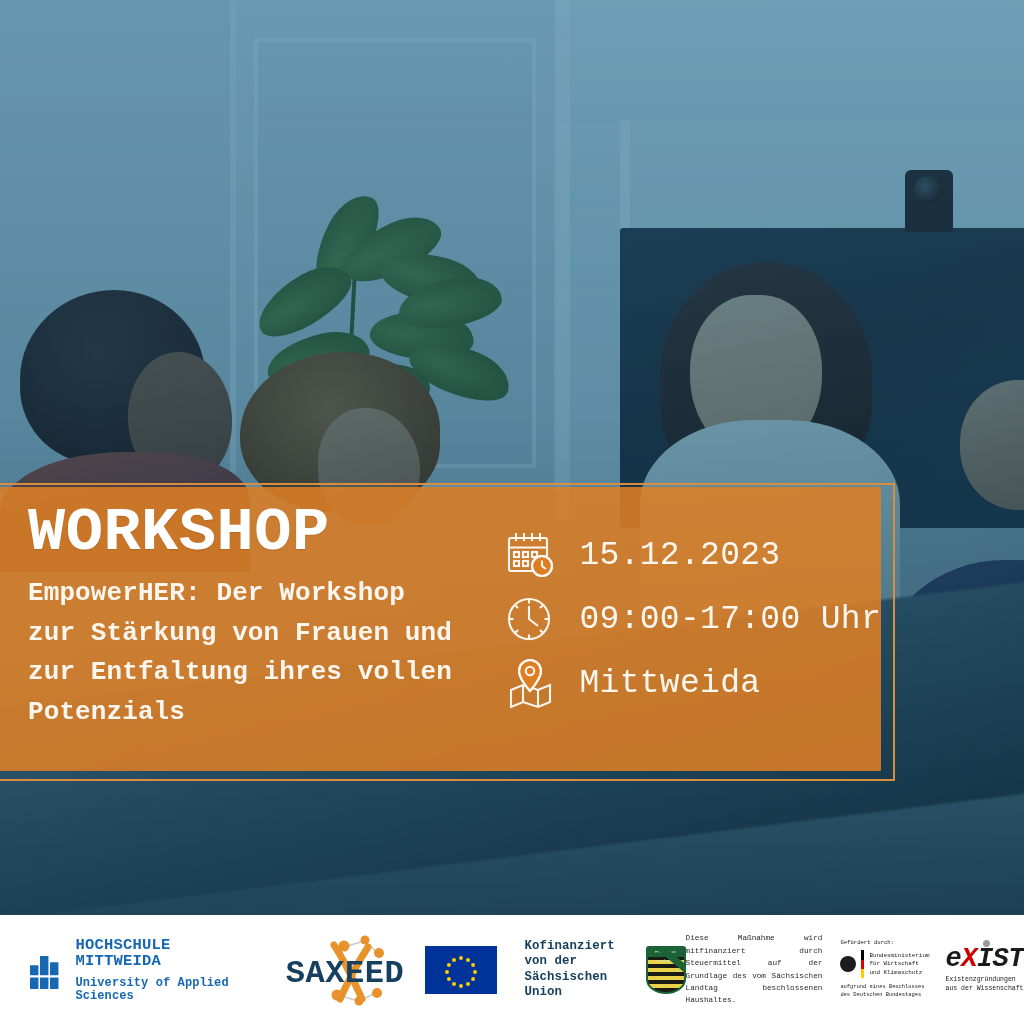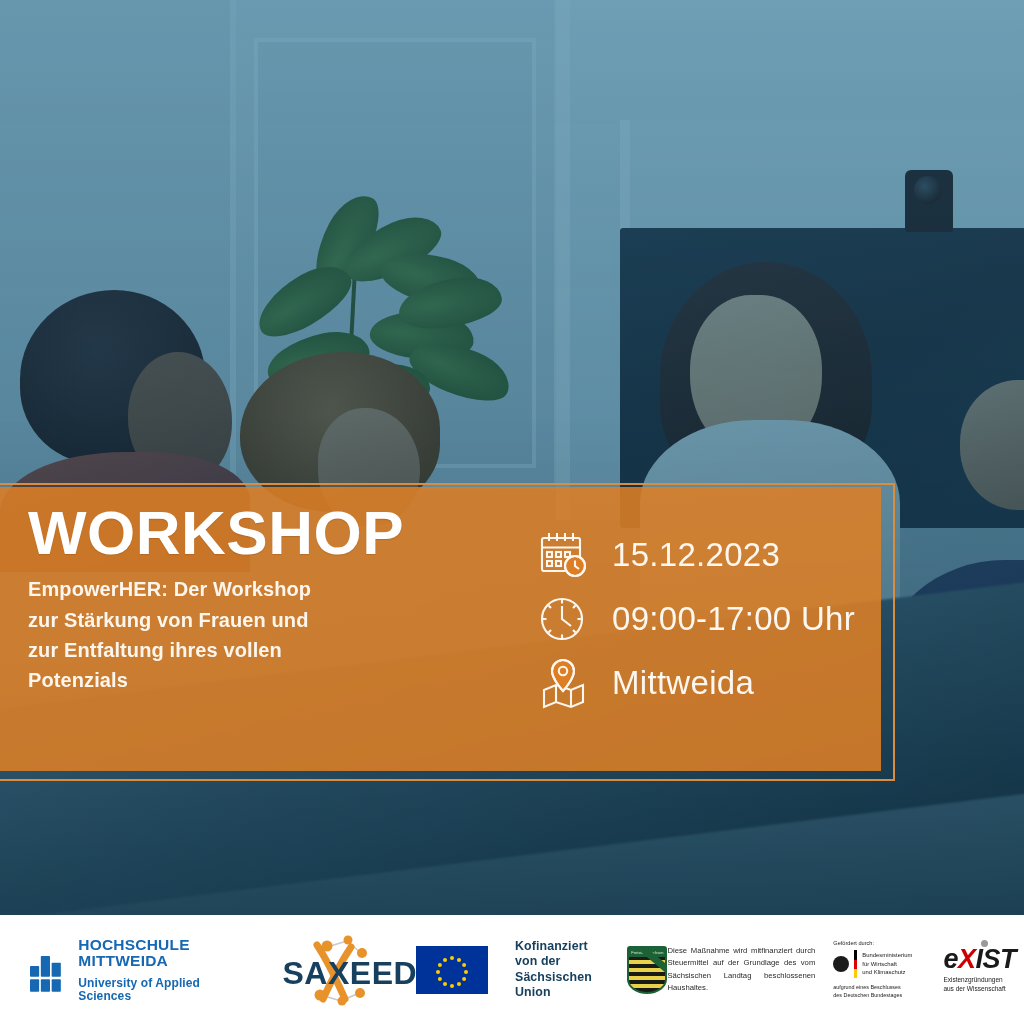--- a/index.html
+++ b/index.html
@@ -7,20 +7,21 @@
     width: 1024px; height: 1024px;
     font-family: "Liberation Sans", sans-serif;
     background: #ffffff;
     overflow: hidden;
   }
   .poster {
     position: relative;
     width: 1024px; height: 1024px;
     overflow: hidden;
     background: #404040;
+    font-family: Liberation Mono, monospace;
   }
 
   
   .photo {
     position: absolute; inset: 0 0 109px 0;
     overflow: hidden;
     background: #b9cfd6;
   }
   
   .wall {
@@ -177,21 +178,21 @@
   .headline {
     font-size: 62px;
     font-weight: bold;
     letter-spacing: 0.5px;
     color: #ffffff;
     line-height: 1.02;
     text-shadow: 0 1px 1px rgba(120,60,10,.25);
   }
   .subhead {
     margin-top: 10px;
-    font-size: 20px;
+    font-size: 26px;
     font-weight: bold;
     color: #fdf6ee;
     line-height: 1.52;
     letter-spacing: .1px;
   }
   .banner-right {
     padding: 42px 0 0 18px;
     display: flex;
     flex-direction: column;
     gap: 12px;
@@ -225,21 +226,21 @@
   .hsm-mark { width: 46px; height: 46px; position: relative; }
   .hsm-txt { line-height: 1.04; }
   .hsm-l1, .hsm-l2 {
     font-size: 15.5px; font-weight: bold; color: #1668b3; letter-spacing: .2px;
   }
   .hsm-l3 { font-size: 12px; font-weight: bold; color: #1668b3; letter-spacing: .1px; margin-top: 8px;}
 
   
   .saxeed { margin-left: 42px; position: relative; width: 128px; height: 74px; }
   .saxeed-word {
-    position: absolute; left: 14px; top: 22px;
+    position: absolute; left: 0; top: 22px;
     font-size: 32px; font-weight: bold; color: #17405e; letter-spacing: .5px;
   }
 
   
   .eu { margin-left: 40px; display: flex; align-items: center; gap: 27px; }
   .eu-flag {
     width: 72px; height: 48px; background: #003399; position: relative;
   }
   .eu-txt { line-height: 1.22; }
   .eu-l { font-size: 12.4px; font-weight: bold; color: #17405e; letter-spacing: .1px; }

